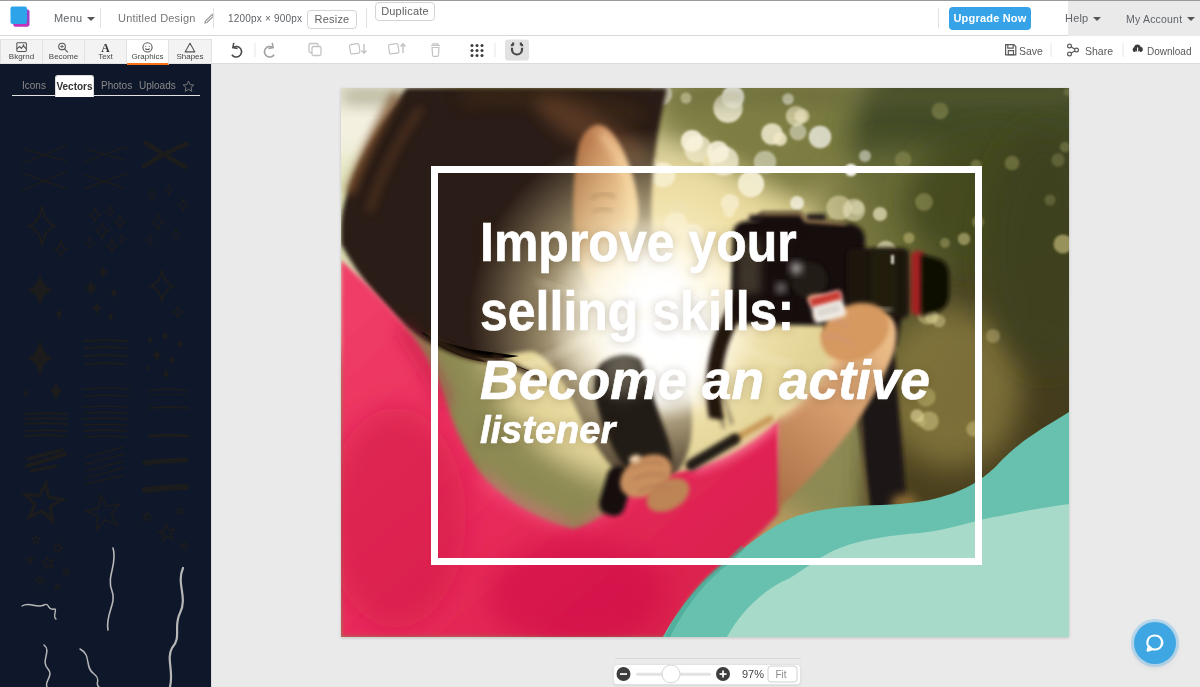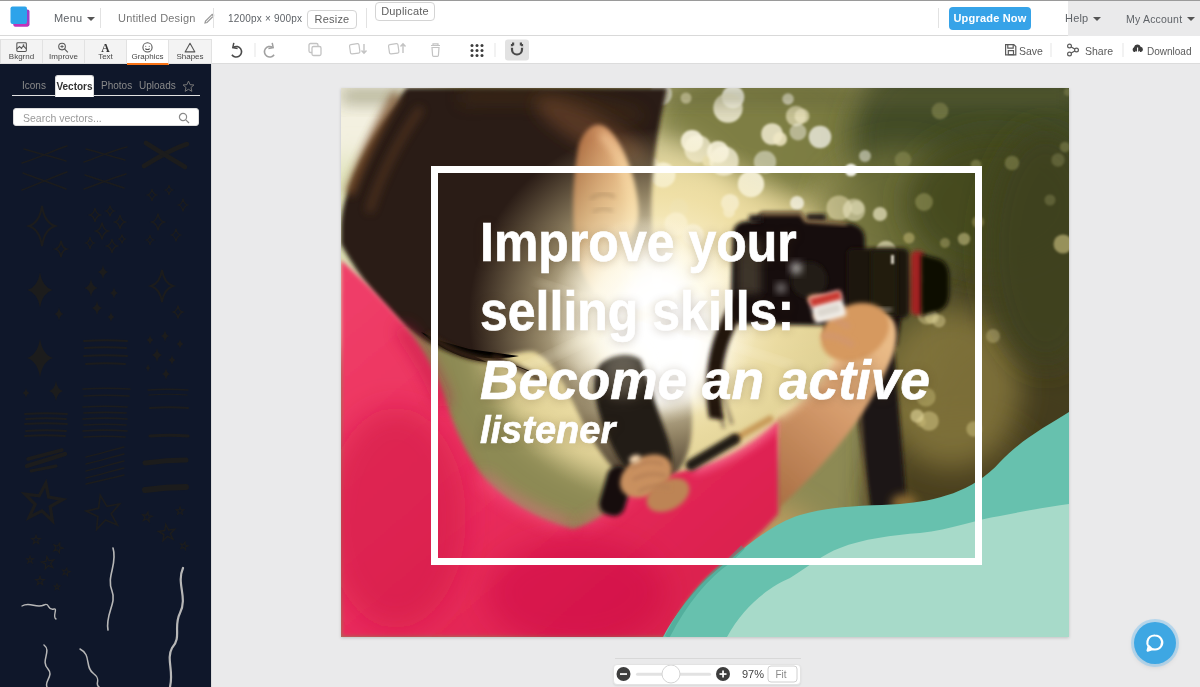--- a/index.html
+++ b/index.html
@@ -82,21 +82,21 @@
         <div class="lbl">Bkgrnd</div>
       </div>
       <div class="ttab" style="left:43px; width:42px;">
         <svg class="ticon" viewBox="0 0 42 11">
             <g transform="translate(15,0)" stroke="#555" fill="none" stroke-width="1.1">
               <circle cx="4.5" cy="4.5" r="3.4"></circle>
               <path d="M7.2 7.2 L10.5 10.5"></path>
               <path d="M4.5 2.8 v3.4 M2.8 4.5 h3.4" stroke-width="0.9"></path>
             </g>
           </svg>
-        <div class="lbl">Improve</div>
+        <div class="lbl">Become</div>
       </div>
       <div class="ttab" style="left:85px; width:42px;">
         <svg class="ticon" viewBox="0 0 42 11">
             <text x="21" y="10" text-anchor="middle" font-family="Liberation Serif" font-size="12" font-weight="bold" fill="#333">A</text>
           </svg>
         <div class="lbl">Text</div>
       </div>
       <div class="ttab active" style="left:127px; width:42px;">
         <svg class="ticon" viewBox="0 0 42 11">
             <g transform="translate(16,0)" stroke="#555" fill="none" stroke-width="1.1">
@@ -193,27 +193,20 @@
 
   <div id="sidebar">
     <div id="sidetabline"></div>
     <div id="sidetabs">
       <span class="st" style="left:22px;">Icons</span>
       <div id="vectab">Vectors</div>
       <span class="st" style="left:101px;">Photos</span>
       <span class="st" style="left:139px;">Uploads</span>
       <svg class="abs" style="left:182px; top:5px;" width="13" height="13" viewBox="0 0 24 24">
           <path d="M12 2l2.9 6.6 7.1.6-5.4 4.7 1.6 7L12 17.2 5.8 20.9l1.6-7L2 9.2l7.1-.6z" fill="none" stroke="#777" stroke-width="1.8"></path>
-        </svg>
-    </div>
-    <div id="searchbox">
-      <span>Search vectors...</span>
-      <svg class="abs" style="right:8px; top:3px;" width="12" height="12" viewBox="0 0 12 12">
-          <circle cx="5" cy="5" r="3.6" fill="none" stroke="#8a8a8a" stroke-width="1.2"></circle>
-          <path d="M7.8 7.8 L11 11" stroke="#8a8a8a" stroke-width="1.2"></path>
         </svg>
     </div>
     <svg class="abs" style="left:0; top:75px;" width="212" height="548" viewBox="0 0 212 548" id="doodles">
       <path d="M22,24 C38,19 52,12 67,7" fill="none" stroke="#1c1c1c" stroke-width="1.4" stroke-linecap="round"></path>
       <path d="M24,10 C40,15 54,18 66,22" fill="none" stroke="#1c1c1c" stroke-width="1.4" stroke-linecap="round"></path>
       <path d="M84,23 C99,18 113,11 127,8" fill="none" stroke="#1c1c1c" stroke-width="1.4" stroke-linecap="round"></path>
       <path d="M86,10 C101,14 114,18 125,21" fill="none" stroke="#1c1c1c" stroke-width="1.4" stroke-linecap="round"></path>
       <path d="M144,27 C160,17 172,10 187,5" fill="none" stroke="#1c1c1c" stroke-width="4.6" stroke-linecap="round"></path>
       <path d="M146,4 C160,13 172,20 185,28" fill="none" stroke="#1c1c1c" stroke-width="4.6" stroke-linecap="round"></path>
       <path d="M22,51 C38,45 53,38 67,33" fill="none" stroke="#1c1c1c" stroke-width="1.5" stroke-linecap="round"></path>

